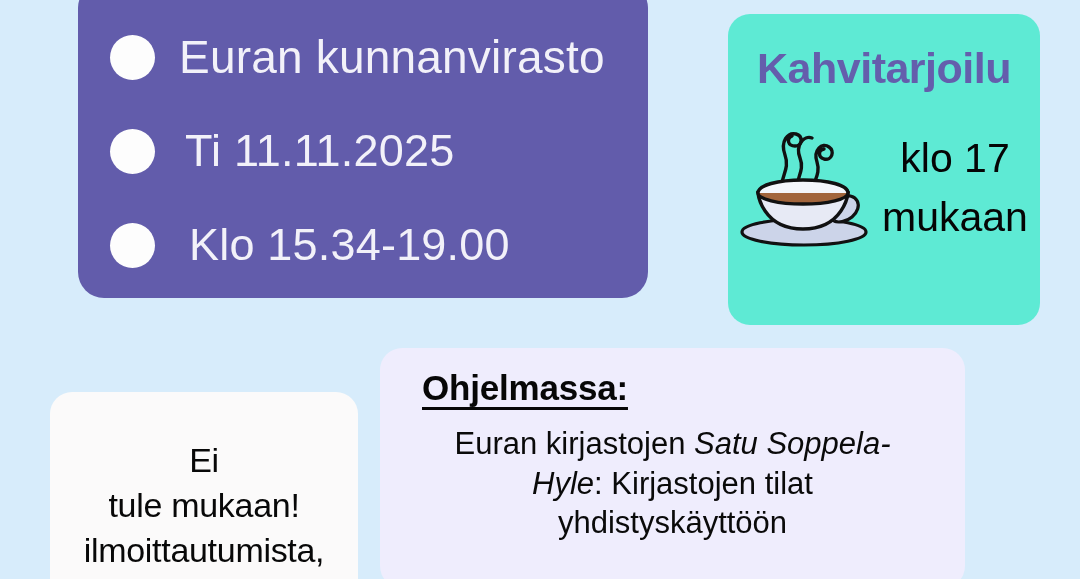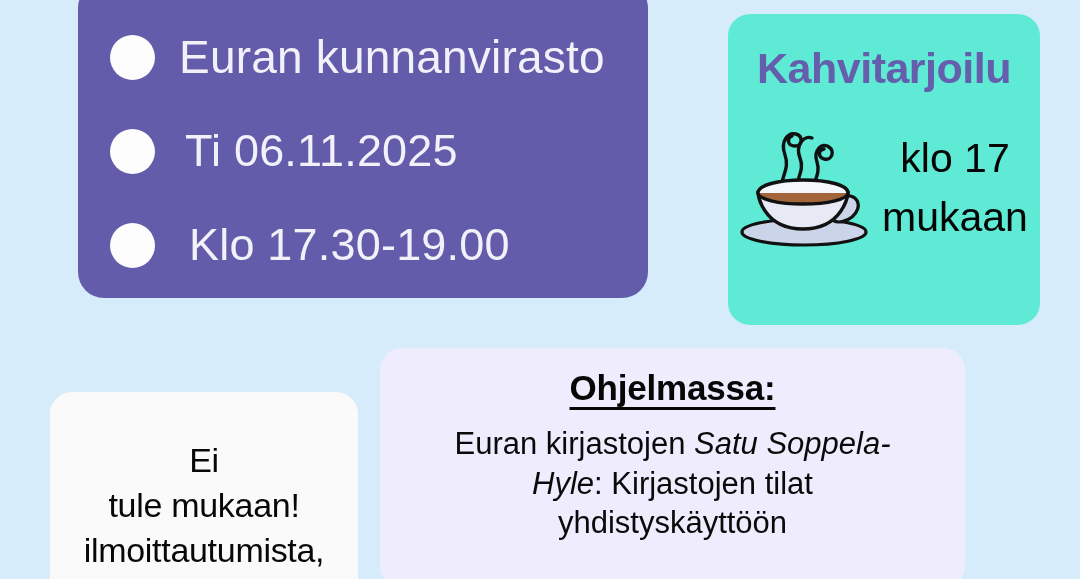--- a/index.html
+++ b/index.html
@@ -127,21 +127,20 @@
     left: 380px;
     top: 348px;
     width: 585px;
     height: 240px;
     background: #efedfd;
     border-radius: 22px;
     box-sizing: border-box;
     padding: 20px 42px 0 42px;
   }
   .program-title {
-    text-align: center;
     font-weight: bold;
     font-size: 35px;
     color: #070707;
     text-decoration: underline;
     text-underline-offset: 7px;
     text-decoration-thickness: 3px;
     letter-spacing: -0.2px;
   }
   .program-body {
     text-align: center;
@@ -159,26 +158,26 @@
 
   <div class="details-card">
 
     <div class="detail-row r1">
       <span class="bullet"></span>
       <span class="detail-text">Euran kunnanvirasto</span>
     </div>
 
     <div class="detail-row r2">
       <span class="bullet"></span>
-      <span class="detail-text">Ti 06.11.2025</span>
+      <span class="detail-text">Ti 11.11.2025</span>
     </div>
 
     <div class="detail-row r3">
       <span class="bullet"></span>
-      <span class="detail-text">Klo 17.30-19.00</span>
+      <span class="detail-text">Klo 15.34-19.00</span>
     </div>
 
   </div>
 
   <div class="coffee-card">
     <div class="coffee-title">Kahvitarjoilu</div>
 
     <div class="coffee-body">
       <div class="cup-wrap">
         <svg viewBox="0 0 140 160" width="140" height="160" aria-hidden="true">

